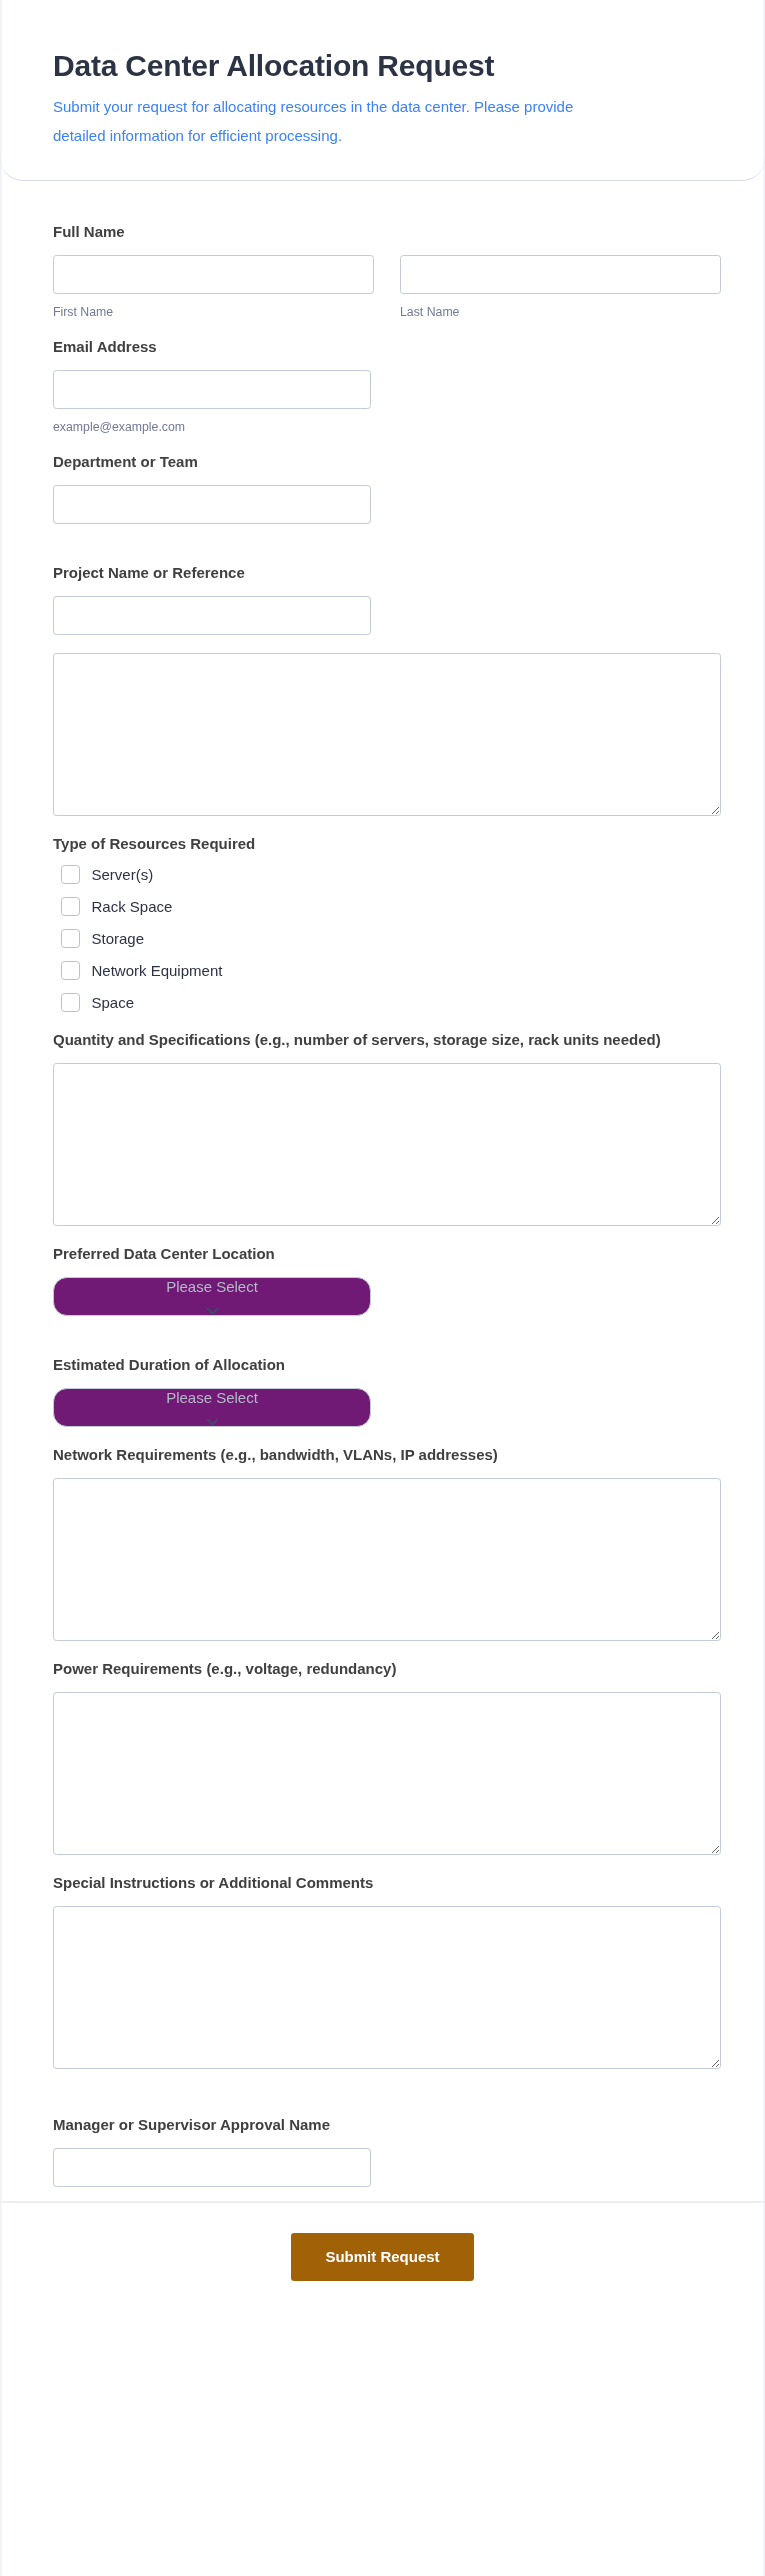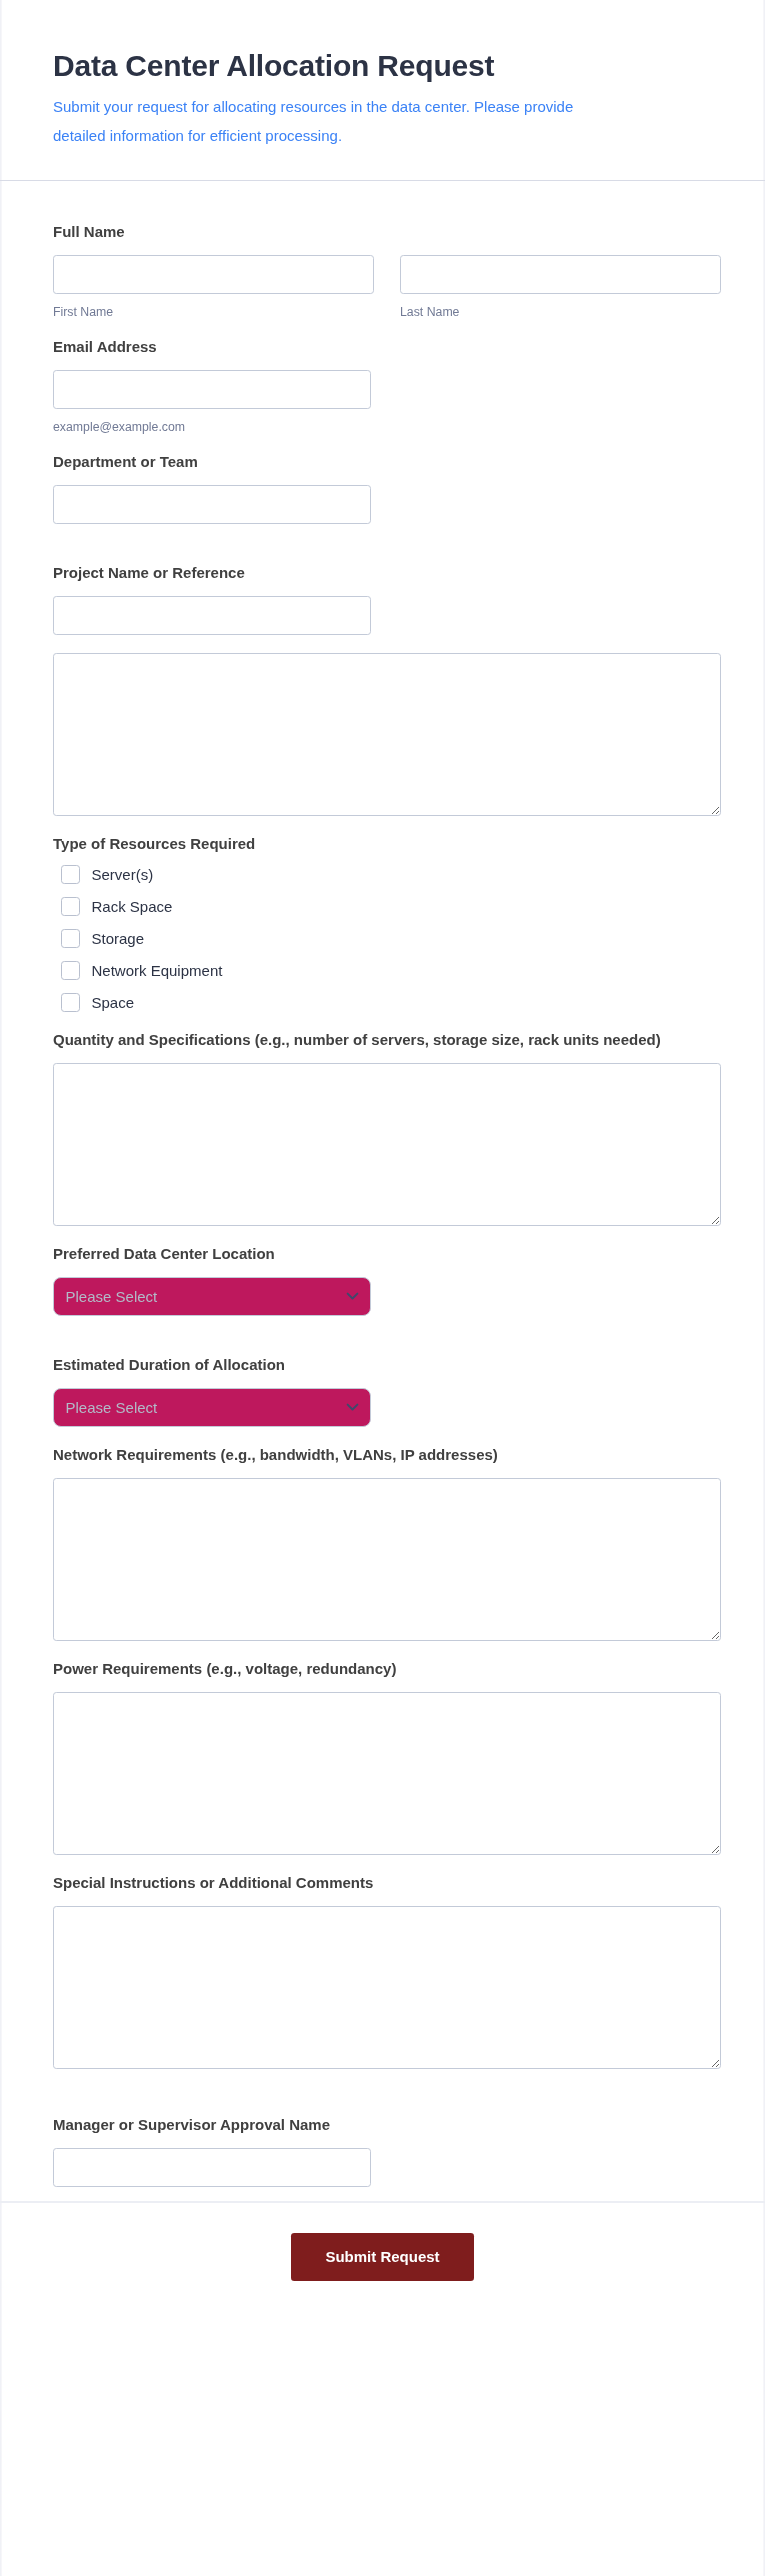--- a/index.html
+++ b/index.html
@@ -12,20 +12,21 @@
   .page {
     width: 765px;
     min-height: 2576px;
     background: #ffffff;
     box-shadow: inset 1.6px 0 0 #f0f1f6, inset -1.6px 0 0 #f0f1f6;
   }
   
   .form-header {
     padding: 48px 53px 30px 53px;
     border-bottom: 0.8px solid #d8dbe6;
+    border-radius: 23px;
   }
   .form-title {
     font-size: 30px;
     line-height: 36px;
     font-weight: 700;
     color: #2c3345;
     margin-bottom: 8.2px;
     letter-spacing: -0.2px;
   }
   .form-subtitle {
@@ -114,27 +115,28 @@
     font-size: 15px;
     line-height: 19px;
     font-weight: 400;
     color: #2c3345;
   }
   
   .select {
     width: 318px;
     height: 39px;
     border: 0.8px solid #c3cad8;
-    border-radius: 8px;
-    background: #be185d;
+    border-radius: 14px;
+    background: #701a75;
     display: flex;
     align-items: center;
     justify-content: space-between;
     padding: 0 11.5px;
     cursor: pointer;
+    flex-direction: column;
   }
   .select-placeholder {
     font-size: 15px;
     color: #b3bac8;
   }
   .chevron { flex: 0 0 auto; }
   
   .footer-divider {
     margin-top: 14px;
     height: 1.6px;
@@ -142,21 +144,21 @@
     width: 100%;
   }
   .submit-row {
     padding: 30px 0 44px 0;
     display: flex;
     justify-content: center;
   }
   .submit-btn {
     width: 183px;
     height: 48px;
-    background: #7f1d1d;
+    background: #a16207;
     color: #ffffff;
     border: none;
     border-radius: 3.3px;
     font-family: "Liberation Sans", sans-serif;
     font-size: 15px;
     font-weight: 600;
     cursor: pointer;
   }
 </style>
 </head>

